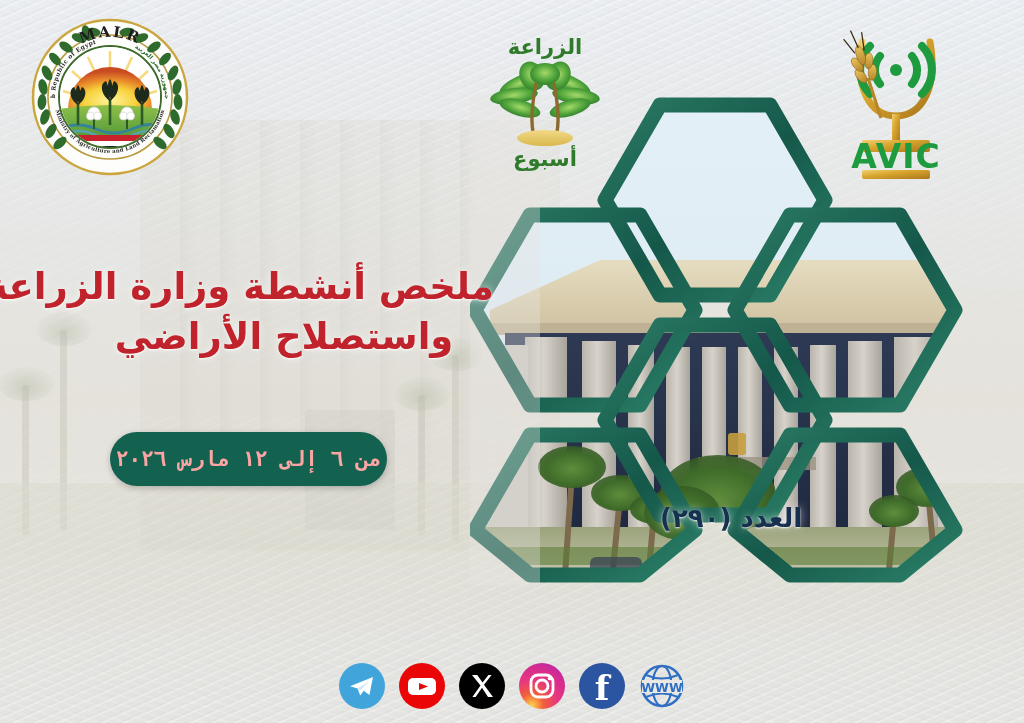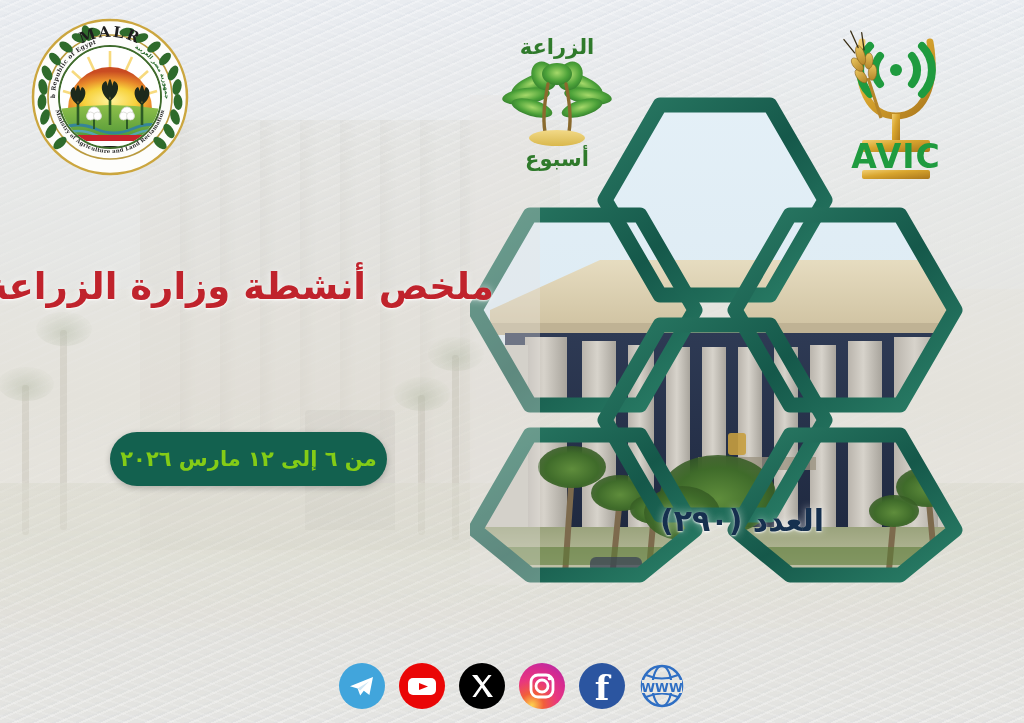--- a/index.html
+++ b/index.html
@@ -96,21 +96,21 @@
     position:absolute; left:470px; top:95px; width:554px; height:490px;
   }
   .hex-svg{ position:absolute; inset:0; width:100%; height:100%; }
 
   
   .seal{
     position:absolute; left:30px; top:17px; width:160px; height:160px;
   }
 
   
-  .agri-logo{ position:absolute; left:492px; top:18px; width:130px; height:160px; }
+  .agri-logo{ position:absolute; left:480px; top:18px; width:130px; height:160px; }
 
   
   .avic-logo{ position:absolute; left:818px; top:18px; width:155px; height:165px; }
 
   
   .headline{
     position:absolute; right:530px; top:262px; width:420px;
     text-align:center; direction:rtl;
     font-family:"DejaVu Sans", sans-serif;
     font-size:37px; font-weight:700; line-height:1.34;
@@ -121,28 +121,28 @@
 
   
   .date-pill{
     position:absolute; left:110px; top:432px;
     width:277px; height:54px; border-radius:27px;
     background:#13614f;
     display:flex; align-items:center; justify-content:center;
     box-shadow:0 2px 6px rgba(0,0,0,.22);
   }
   .date-pill span{
-    color:#84cc16; direction:rtl;
-    font-size:21px; font-weight:700; letter-spacing:.3px;
+    color:#fca5a5; direction:rtl;
+    font-size:21px; font-weight:700; letter-spacing:.3px;font-family:Liberation Mono, monospace;
   }
 
   
   .issue-no{
     position:absolute; left:660px; top:503px;
-    direction:rtl; font-size:30px; font-weight:700;
+    direction:rtl; font-size:26px; font-weight:700;
     color:#16304f;
     text-shadow:0 1px 2px rgba(255,255,255,.8), 0 0 8px rgba(255,255,255,.65);
     white-space:nowrap;
   }
 
   
   .social-bar{
     position:absolute; left:0; bottom:14px; width:100%;
     display:flex; justify-content:center; align-items:center; gap:14px;
   }
@@ -536,20 +536,21 @@
           <line x1="5" y1="-28" x2="8" y2="-45"></line>
         </g>
       </g>
 
       <text x="78" y="150" text-anchor="middle" font-family="DejaVu Sans, sans-serif" font-size="33" font-weight="700" fill="#1f9b3f" letter-spacing="1">AVIC</text>
     </svg>
   </div>
 
   <div class="headline">
     <span class="line">ملخص أنشطة وزارة الزراعة</span>
+    <span class="line">واستصلاح الأراضي</span>
   </div>
 
   <div class="date-pill">
     <span>من ٦ إلى ١٢ مارس ٢٠٢٦</span>
   </div>
 
   <div class="issue-no">العدد (٢٩٠)</div>
 
   <div class="social-bar">
 

